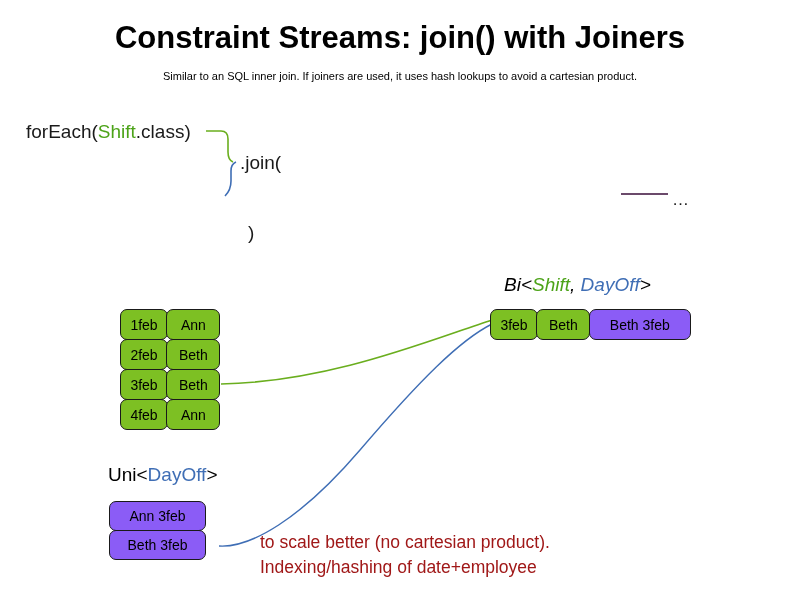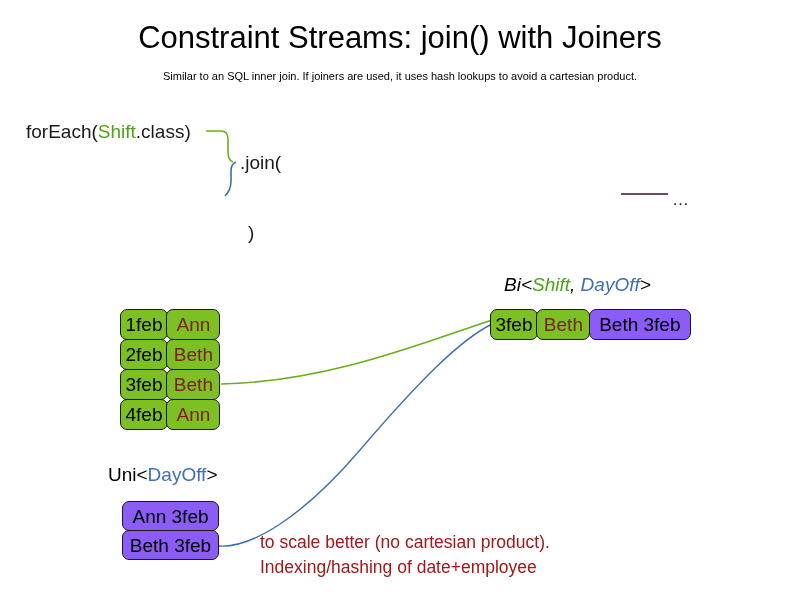--- a/index.html
+++ b/index.html
@@ -5,21 +5,21 @@
   html,body{margin:0;padding:0;}
   body{
     width:800px;height:600px;background:#ffffff;overflow:hidden;
     font-family:"Liberation Sans",sans-serif;color:#000000;position:relative;
   }
   #slide{position:absolute;inset:0;}
   svg.lines{position:absolute;left:0;top:0;width:800px;height:600px;pointer-events:none;}
 
   .title{
     position:absolute;left:0;top:20px;width:800px;text-align:center;
-    font-size:31px;font-weight:400;letter-spacing:0px;color:#000;
+    font-size:31px;font-weight:700;letter-spacing:0px;color:#000;
   }
   .subtitle{
     position:absolute;left:0;top:70px;width:800px;text-align:center;
     font-size:11px;color:#000;
   }
 
   .code{position:absolute;font-size:19px;color:#1a1a1a;white-space:nowrap;margin-left:8px;}
   .code-foreach1{left:18px;top:121px;}
   .code-foreach2{left:18px;top:181px;}
   .code-join{left:232px;top:152px;}
@@ -34,39 +34,39 @@
 
   .hdr{position:absolute;font-size:19px;color:#000;white-space:nowrap;}
   .hdr-uni-shift{left:119px;top:276px;margin-top:40px;}
   .hdr-bi{left:504px;top:274px;font-style:italic;}
   .hdr-uni-dayoff{left:108px;top:464px;}
 
   .row{position:absolute;display:flex;}
   .cell{
     box-sizing:border-box;border:1.6px solid #1a1a1a;border-radius:7px;
     display:flex;align-items:center;justify-content:center;
-    font-size:19px;line-height:1;margin-right:-1.6px;
+    font-size:14px;line-height:1;margin-right:-1.6px;
   }
   .cell.green{background:#7DC023;}
   .cell.blue{background:#8b5cf6;}
   .txt-date{color:#000000;}
-  .txt-name{color:#7f1d1d;}
+  .txt-name{color:#000000;}
   .txt-black{color:#000000;}
 
   .shift-row{left:120px;width:100px;height:31px;}
   .shift-row .c-date{width:48px;}
   .shift-row .c-name{width:54px;}
   .sr0{top:309px;} .sr1{top:339px;} .sr2{top:369px;} .sr3{top:399px;}
 
   .bi-row{left:490px;top:309px;height:31px;}
   .bi-row .c-date{width:48px;}
   .bi-row .c-name{width:54px;}
   .bi-row .c-pair{width:102px;}
 
-  .dayoff-row{left:122px;width:97px;height:30px;}
+  .dayoff-row{left:109px;width:97px;height:30px;}
   .dayoff-row .c-pair{width:97px;}
   .dr0{top:501px;} .dr1{top:530px;}
 
   .note{
     position:absolute;left:260px;top:530px;font-size:17.5px;
     color:#A01818;line-height:1.42;white-space:nowrap;
   }
 </style>
 </head>
 <body>

